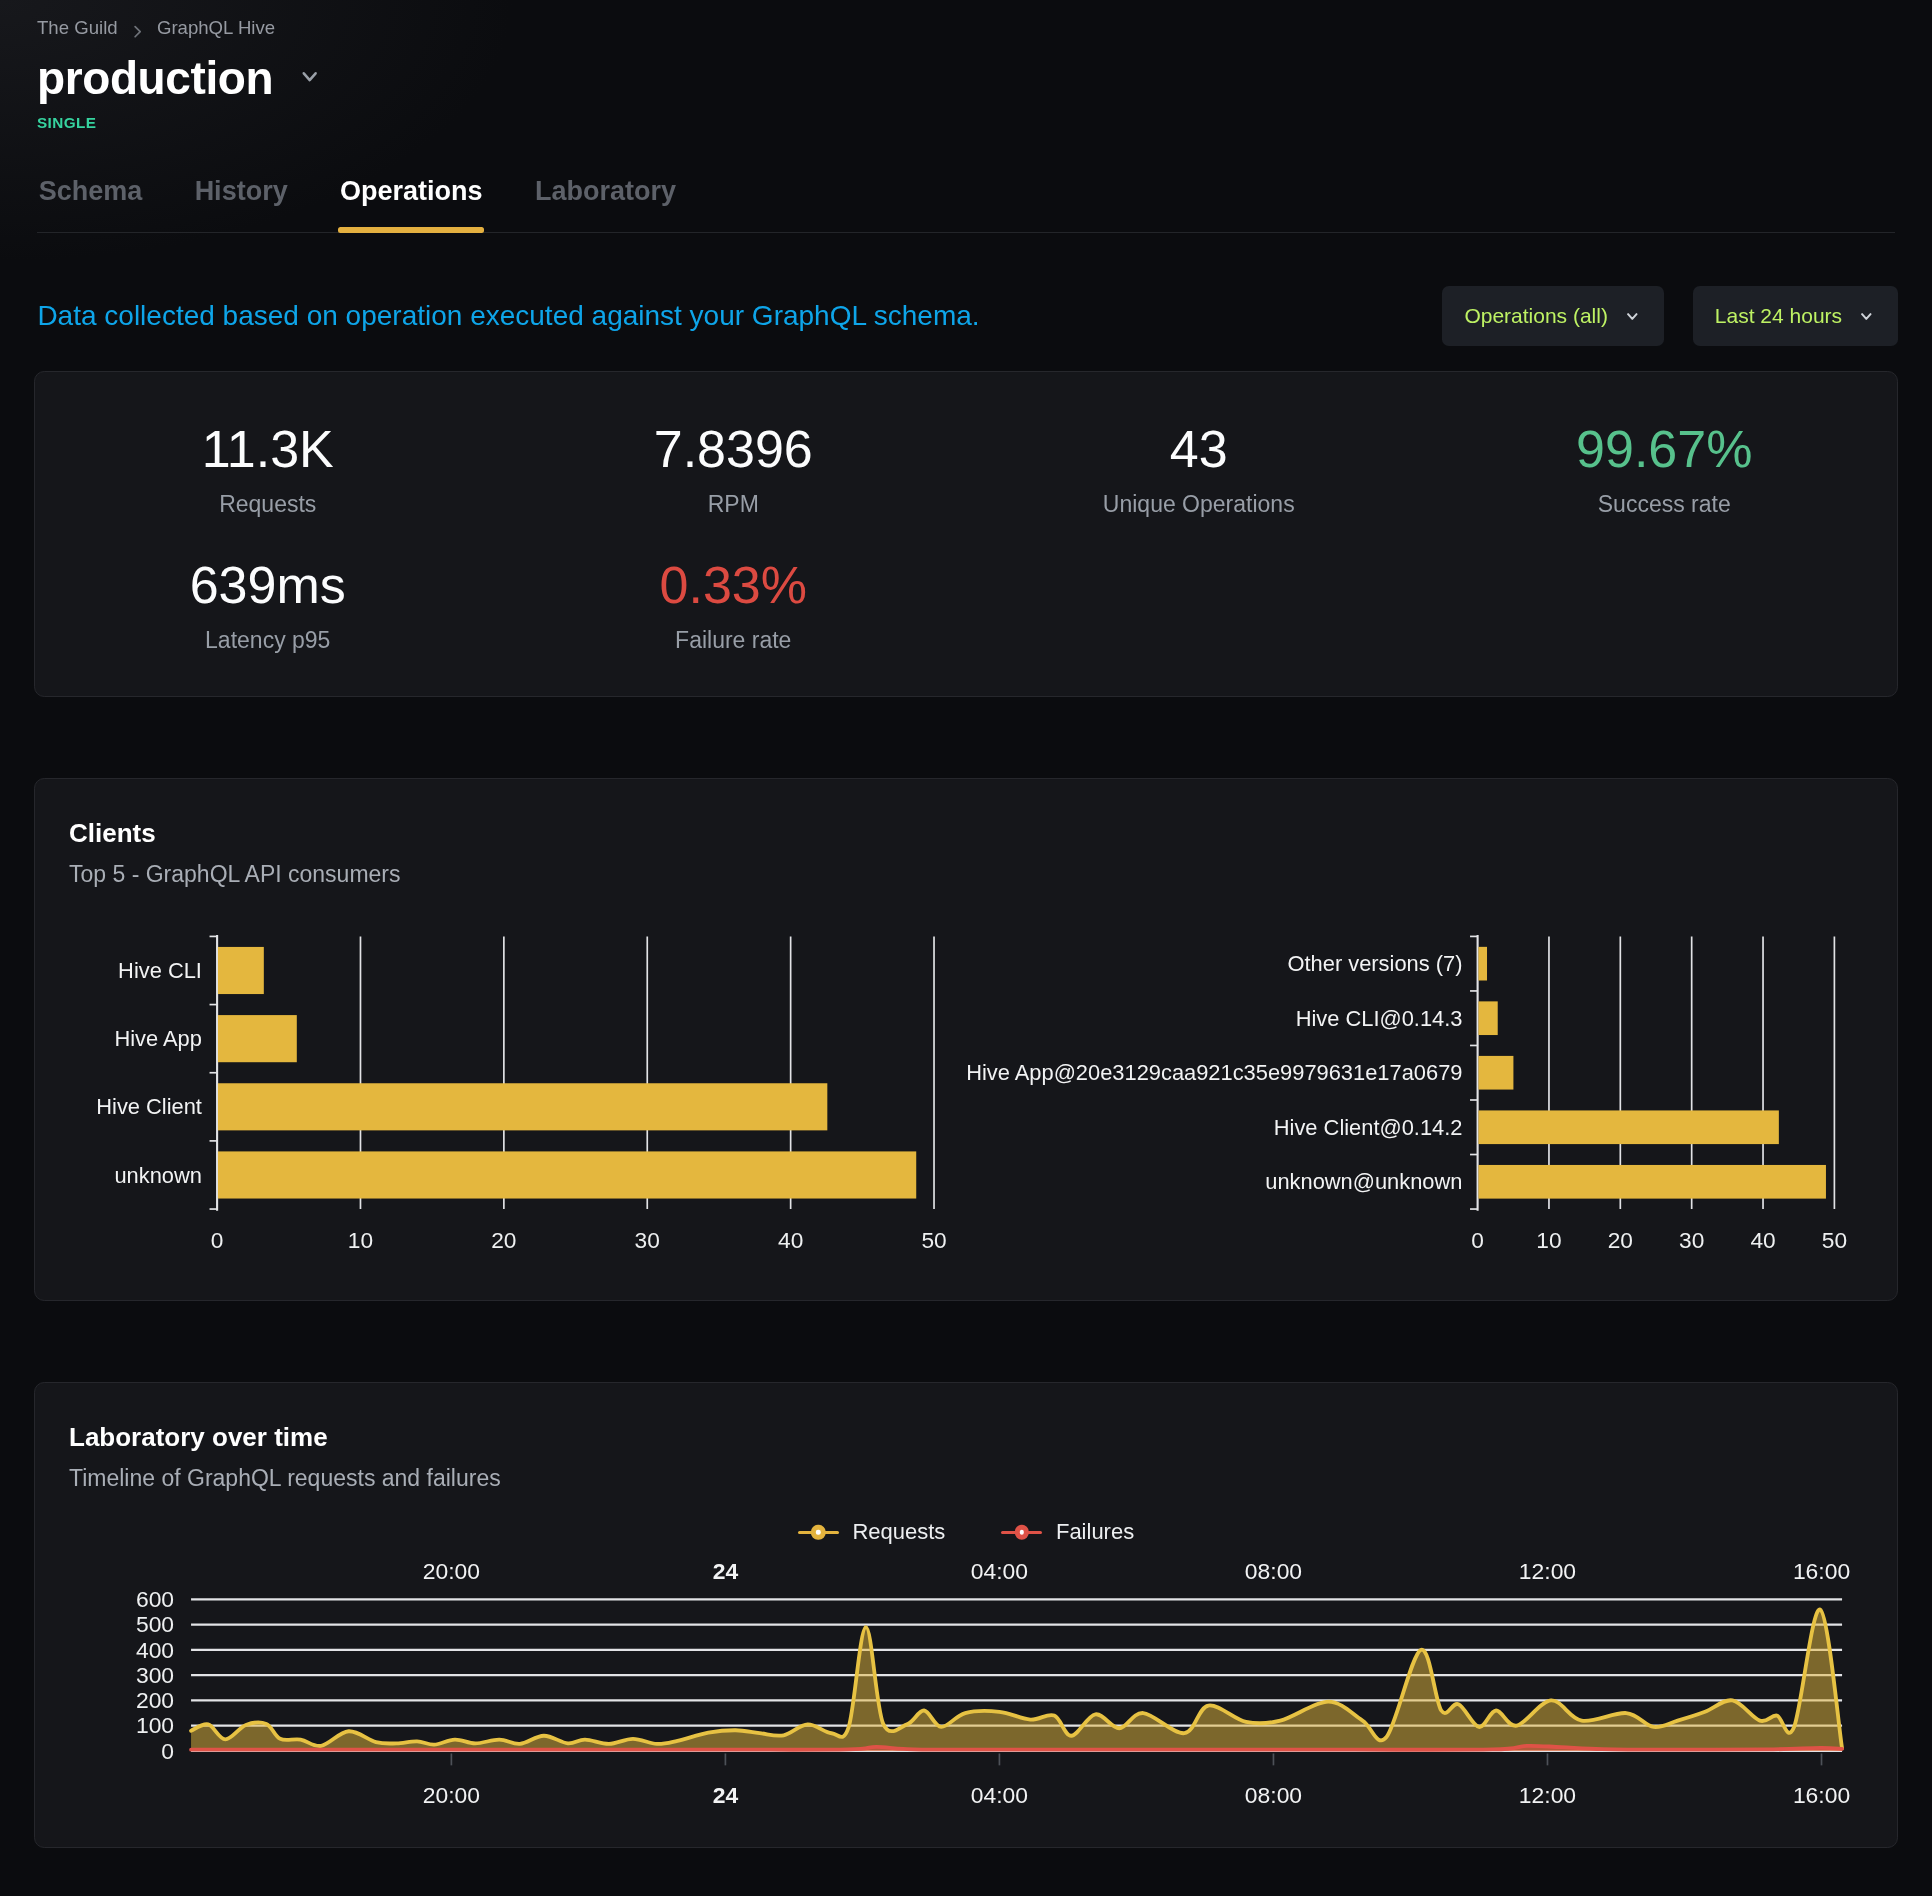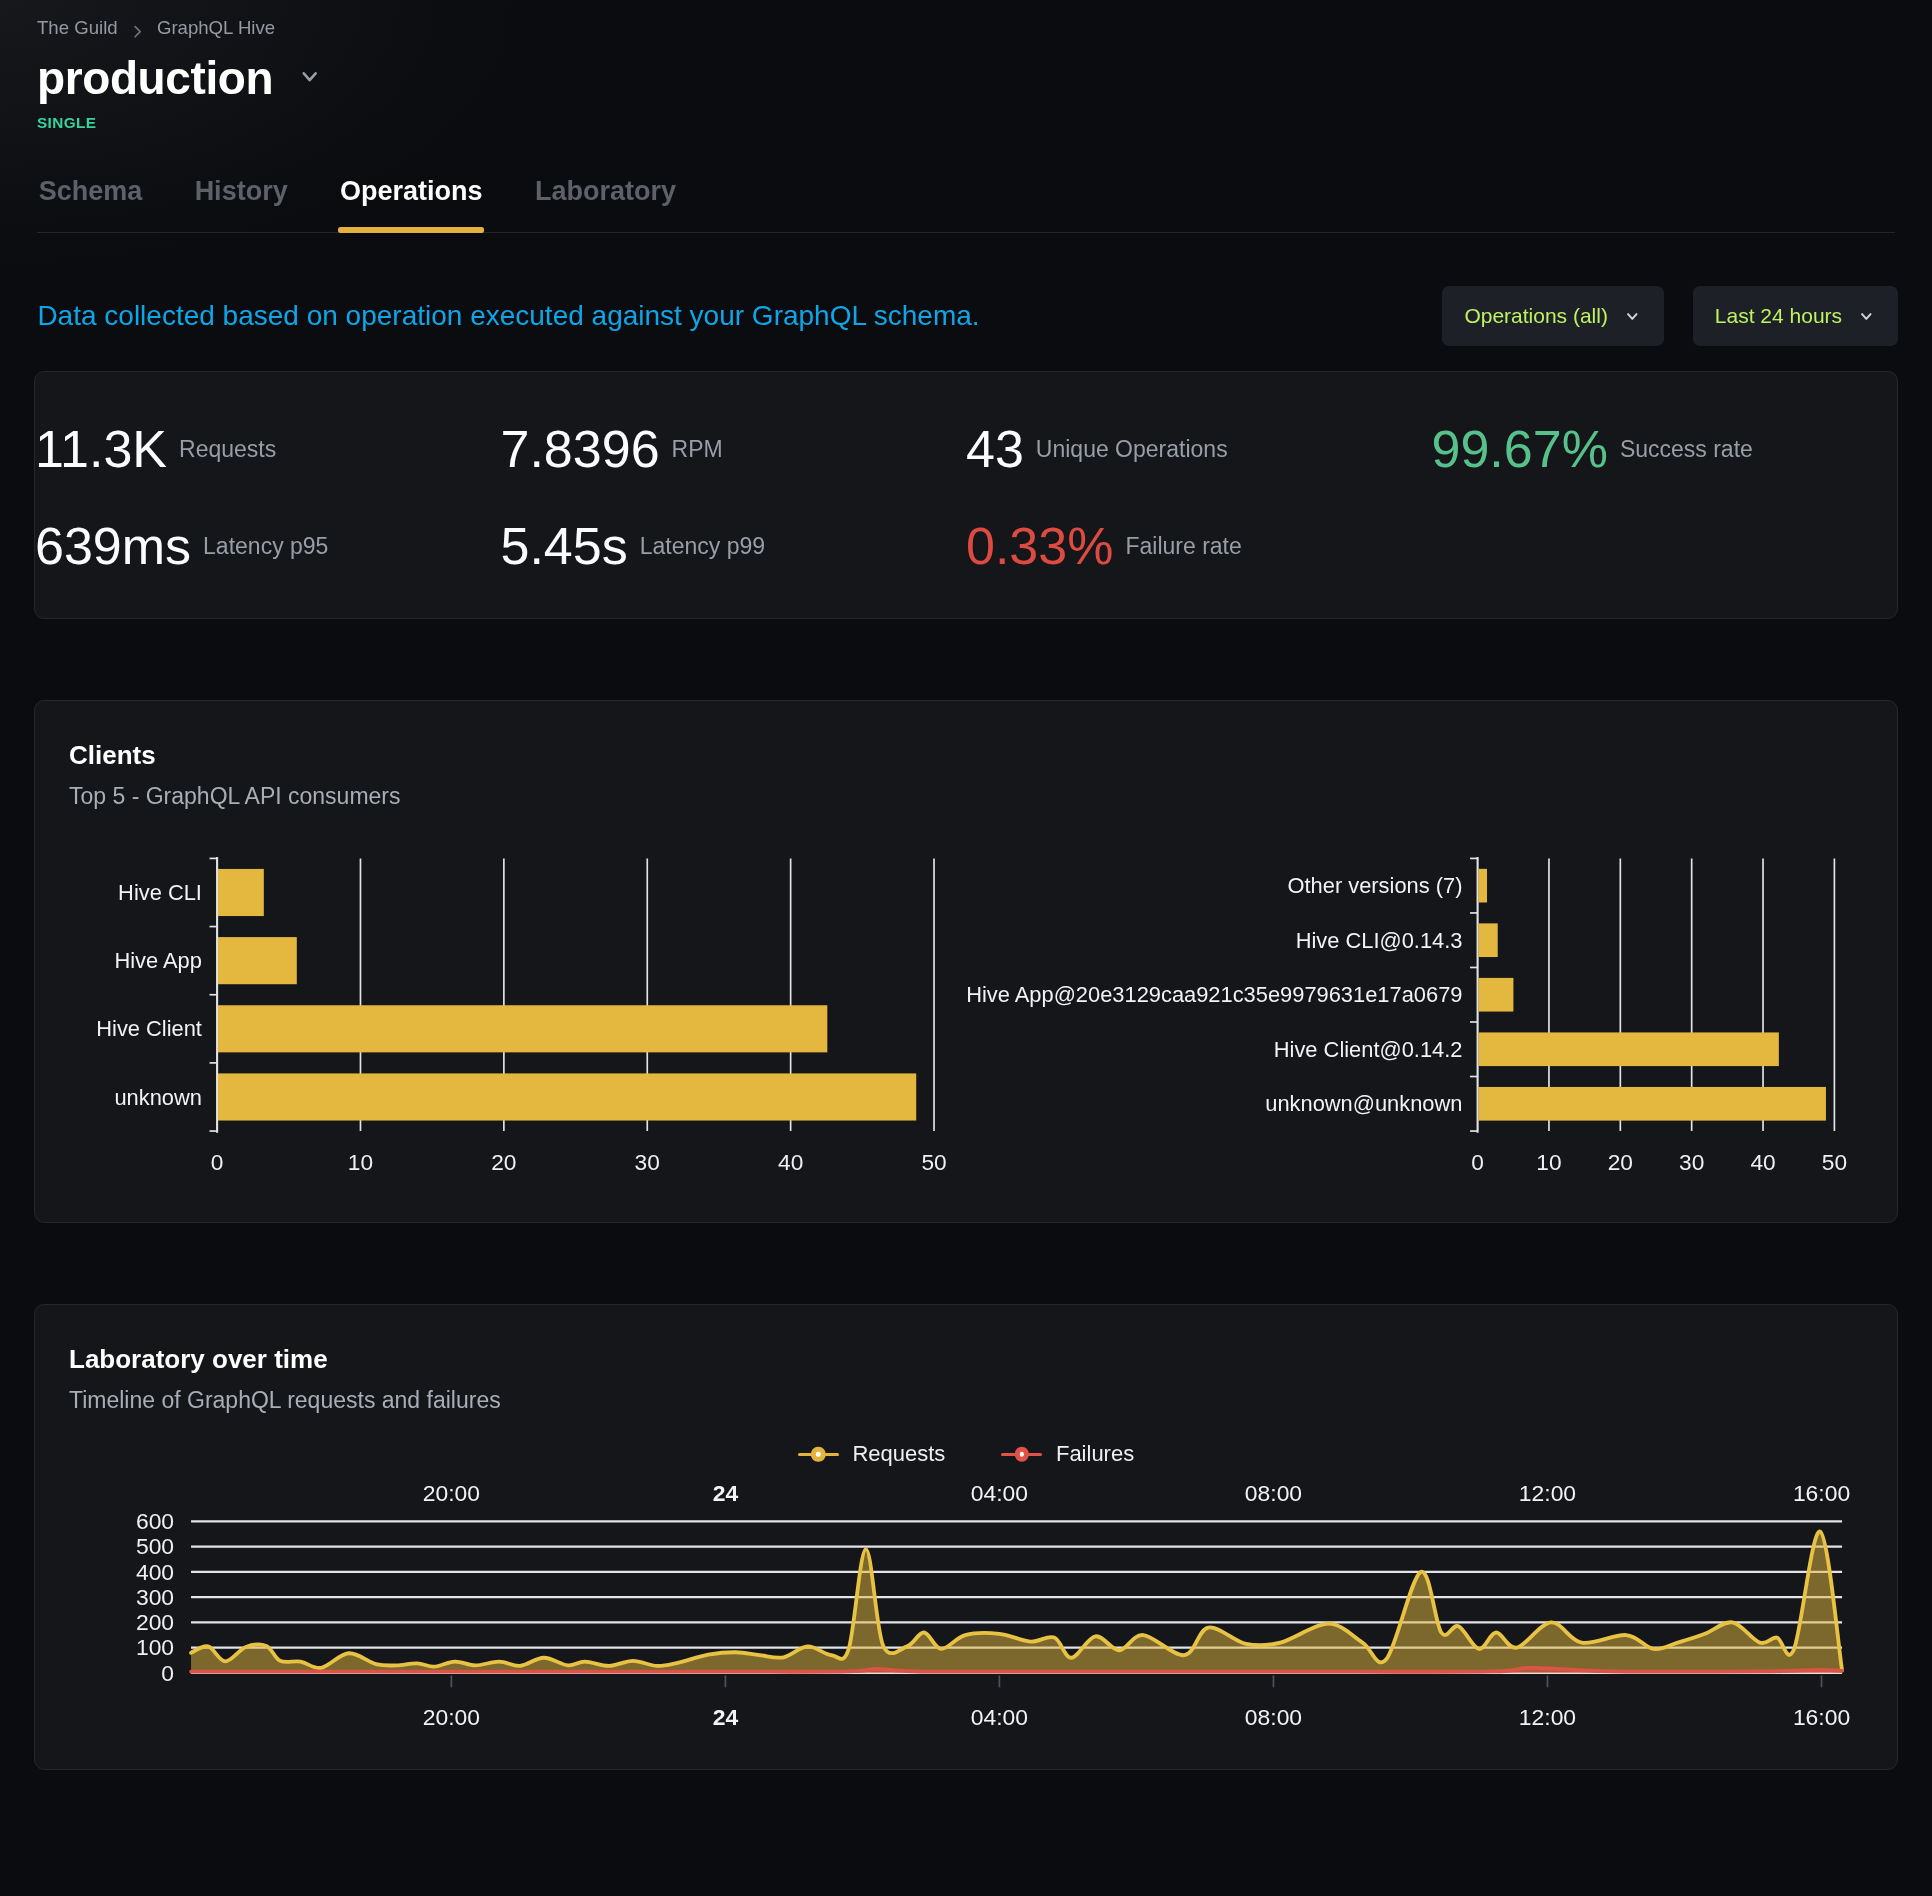--- a/index.html
+++ b/index.html
@@ -27,21 +27,21 @@
   main { padding:0 34px; }
   .controls-row { display:flex; align-items:center; justify-content:space-between; margin-top:53px; }
   .desc { font-size:28px; color:#0ea5e9; padding-left:3.4px; }
   .selects { display:flex; gap:29px; }
   .select-btn { display:flex; align-items:center; gap:15.3px; height:60px; padding:0 22px;
          background:#1d2026; border:none; border-radius:6.8px; cursor:pointer;
          font-family:inherit; font-size:21px; color:#bef264; }
   .select-btn svg { display:block; }
   .card { background:#15161a; border:0.8px solid #26272c; border-radius:10.2px; margin-top:25.4px; }
   .stats-card { padding:47px 0 42px 0; display:grid; grid-template-columns:repeat(4,1fr); row-gap:37px; }
-  .stat { display:flex; align-items:center; gap:12px; }
+  .stat { display:flex; flex-direction:column; align-items:center; gap:12px; }
   .stat-value { font-size:52px; font-weight:300; color:#fbfcfd; }
   .stat-value.green { color:#57c18c; }
   .stat-value.red { color:#dc4a41; }
   .stat-label { font-size:23px; color:#989ea7; }
   .section-card { margin-top:81px; padding:39px 34px 34px 34px; }
   .card-title { font-size:26px; font-weight:700; color:#ffffff; }
   .card-subtitle { font-size:23px; color:#a9aeb6; margin-top:12px; }
   .charts-row { display:flex; justify-content:space-between; align-items:flex-start; margin-top:47px; }
   .legend { display:flex; justify-content:center; gap:56px; margin-top:27px; }
   .legend-item { display:flex; align-items:center; gap:13.6px; }
@@ -126,24 +126,20 @@
       <div class="stat-value">43</div>
       <div class="stat-label">Unique Operations</div>
     </div>
     <div class="stat">
       <div class="stat-value green">99.67%</div>
       <div class="stat-label">Success rate</div>
     </div>
     <div class="stat">
       <div class="stat-value">639ms</div>
       <div class="stat-label">Latency p95</div>
-    </div>
-    <div class="stat">
-      <div class="stat-value">5.45s</div>
-      <div class="stat-label">Latency p99</div>
     </div>
     <div class="stat">
       <div class="stat-value red">0.33%</div>
       <div class="stat-label">Failure rate</div>
     </div>
   </section>
 
   <section class="card section-card">
     <h2 class="card-title">Clients</h2>
     <p class="card-subtitle">Top 5 - GraphQL API consumers</p>

